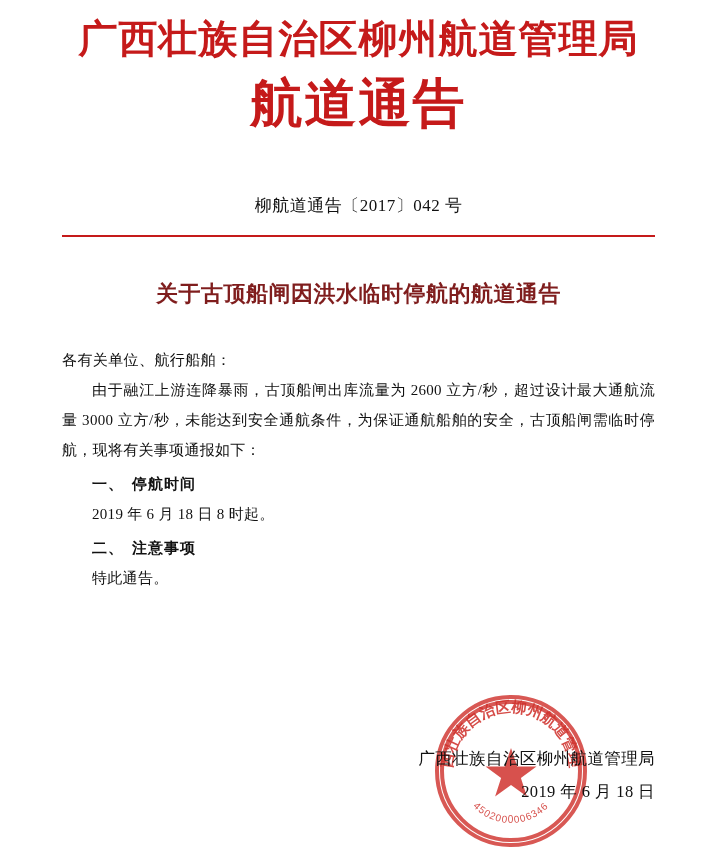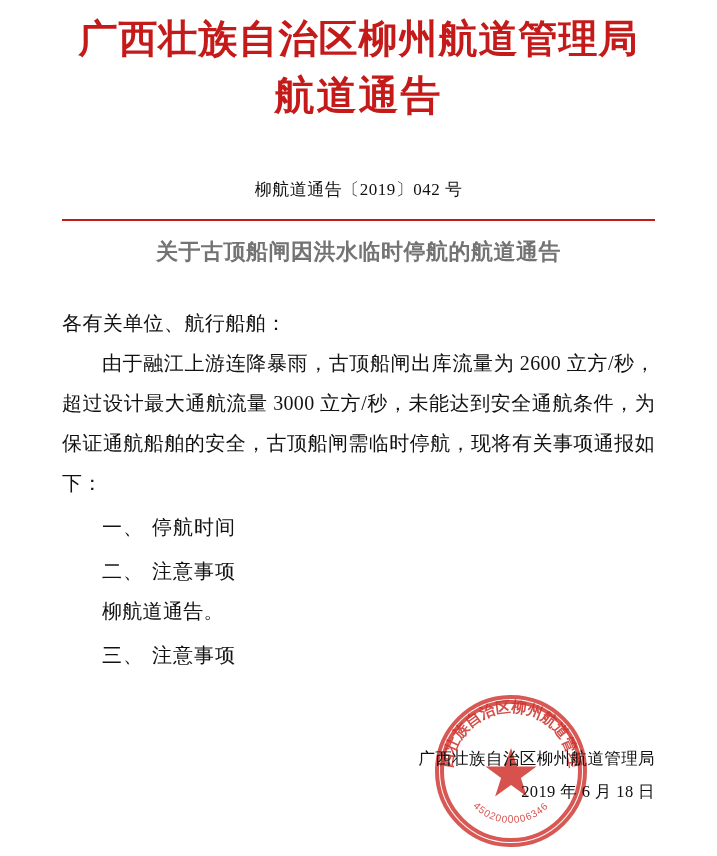--- a/index.html
+++ b/index.html
@@ -28,21 +28,21 @@
   .masthead .line1 {
     color: #c51a1a;
     font-size: 39px;
     font-weight: bold;
     letter-spacing: 1px;
     line-height: 1.28;
     white-space: nowrap;
   }
   .masthead .line2 {
     color: #c51a1a;
-    font-size: 40px;
+    font-size: 52px;
     font-weight: bold;
     letter-spacing: 2px;
     line-height: 1.3;
     margin-top: 6px;
   }
   .doc-number {
     text-align: center;
     font-size: 17px;
     letter-spacing: 0.5px;
     margin-top: 56px;
@@ -51,40 +51,40 @@
   .red-rule {
     margin-top: 18px;
     height: 2.5px;
     background: #c51a1a;
     width: 100%;
   }
   .title {
     text-align: center;
     font-size: 22px;
     font-weight: bold;
-    margin-top: 16px;
+    margin-top: 42px;
     letter-spacing: 0.5px;
-    color: #737373;
+    color: #7f1d1d;
   }
   .body-area {
     margin-top: 36px;
-    font-size: 20px;
+    font-size: 15px;
     line-height: 2.0;
     color: #111;
   }
   .salutation {
     letter-spacing: 0.4px;
   }
   .para {
     text-indent: 2em;
     text-align: justify;
     letter-spacing: 0.3px;
   }
   .item-head {
-    font-weight: normal;
+    font-weight: bold;
     text-indent: 2em;
     letter-spacing: 1px;
     margin-top: 4px;
   }
   .item-head .num {
     margin-right: 8px;
   }
   .item-body {
     text-indent: 2em;
     letter-spacing: 0.3px;
@@ -142,42 +142,40 @@
 </head>
 <body>
 
 <div class="page">
 
   <div class="masthead">
     <div class="line1">广西壮族自治区柳州航道管理局</div>
     <div class="line2">航道通告</div>
   </div>
 
-  <div class="doc-number">柳航道通告〔2019〕042 号</div>
+  <div class="doc-number">柳航道通告〔2017〕042 号</div>
 
   <div class="red-rule"></div>
 
   <div class="title">关于古顶船闸因洪水临时停航的航道通告</div>
 
   <div class="body-area">
     <div class="salutation">各有关单位、航行船舶：</div>
     <div class="para">由于融江上游连降暴雨，古顶船闸出库流量为 2600 立方/秒，超过设计最大通航流量 3000 立方/秒，未能达到安全通航条件，为保证通航船舶的安全，古顶船闸需临时停航，现将有关事项通报如下：</div>
 
     <div class="item-head">
       <span class="num">一、</span><span>停航时间</span>
     </div>
+    <div class="item-body">2019 年 6 月 18 日 8 时起。</div>
 
     <div class="item-head">
       <span class="num">二、</span><span>注意事项</span>
     </div>
-    <div class="item-body">柳航道通告。</div>
+    <div class="item-body">特此通告。</div>
 
-    <div class="item-head">
-      <span class="num">三、</span><span>注意事项</span>
-    </div>
 
   </div>
 
   <div class="seal">
     <svg width="162" height="162" viewBox="0 0 162 162" xmlns="http://www.w3.org/2000/svg" aria-hidden="true">
       <circle class="seal-ring" cx="81" cy="81" r="74"></circle>
       <circle class="seal-ring" cx="81" cy="81" r="69" stroke-width="1.5"></circle>
       <polygon class="seal-star" points="81,58 87.2,76.5 106.5,76.5 90.9,88 96.9,106.5 81,95 65.1,106.5 71.1,88 55.5,76.5 74.8,76.5"></polygon>
       <path id="sealArc" d="M 22 81 A 59 59 0 0 1 140 81" fill="none"></path>
       <text class="seal-text">

